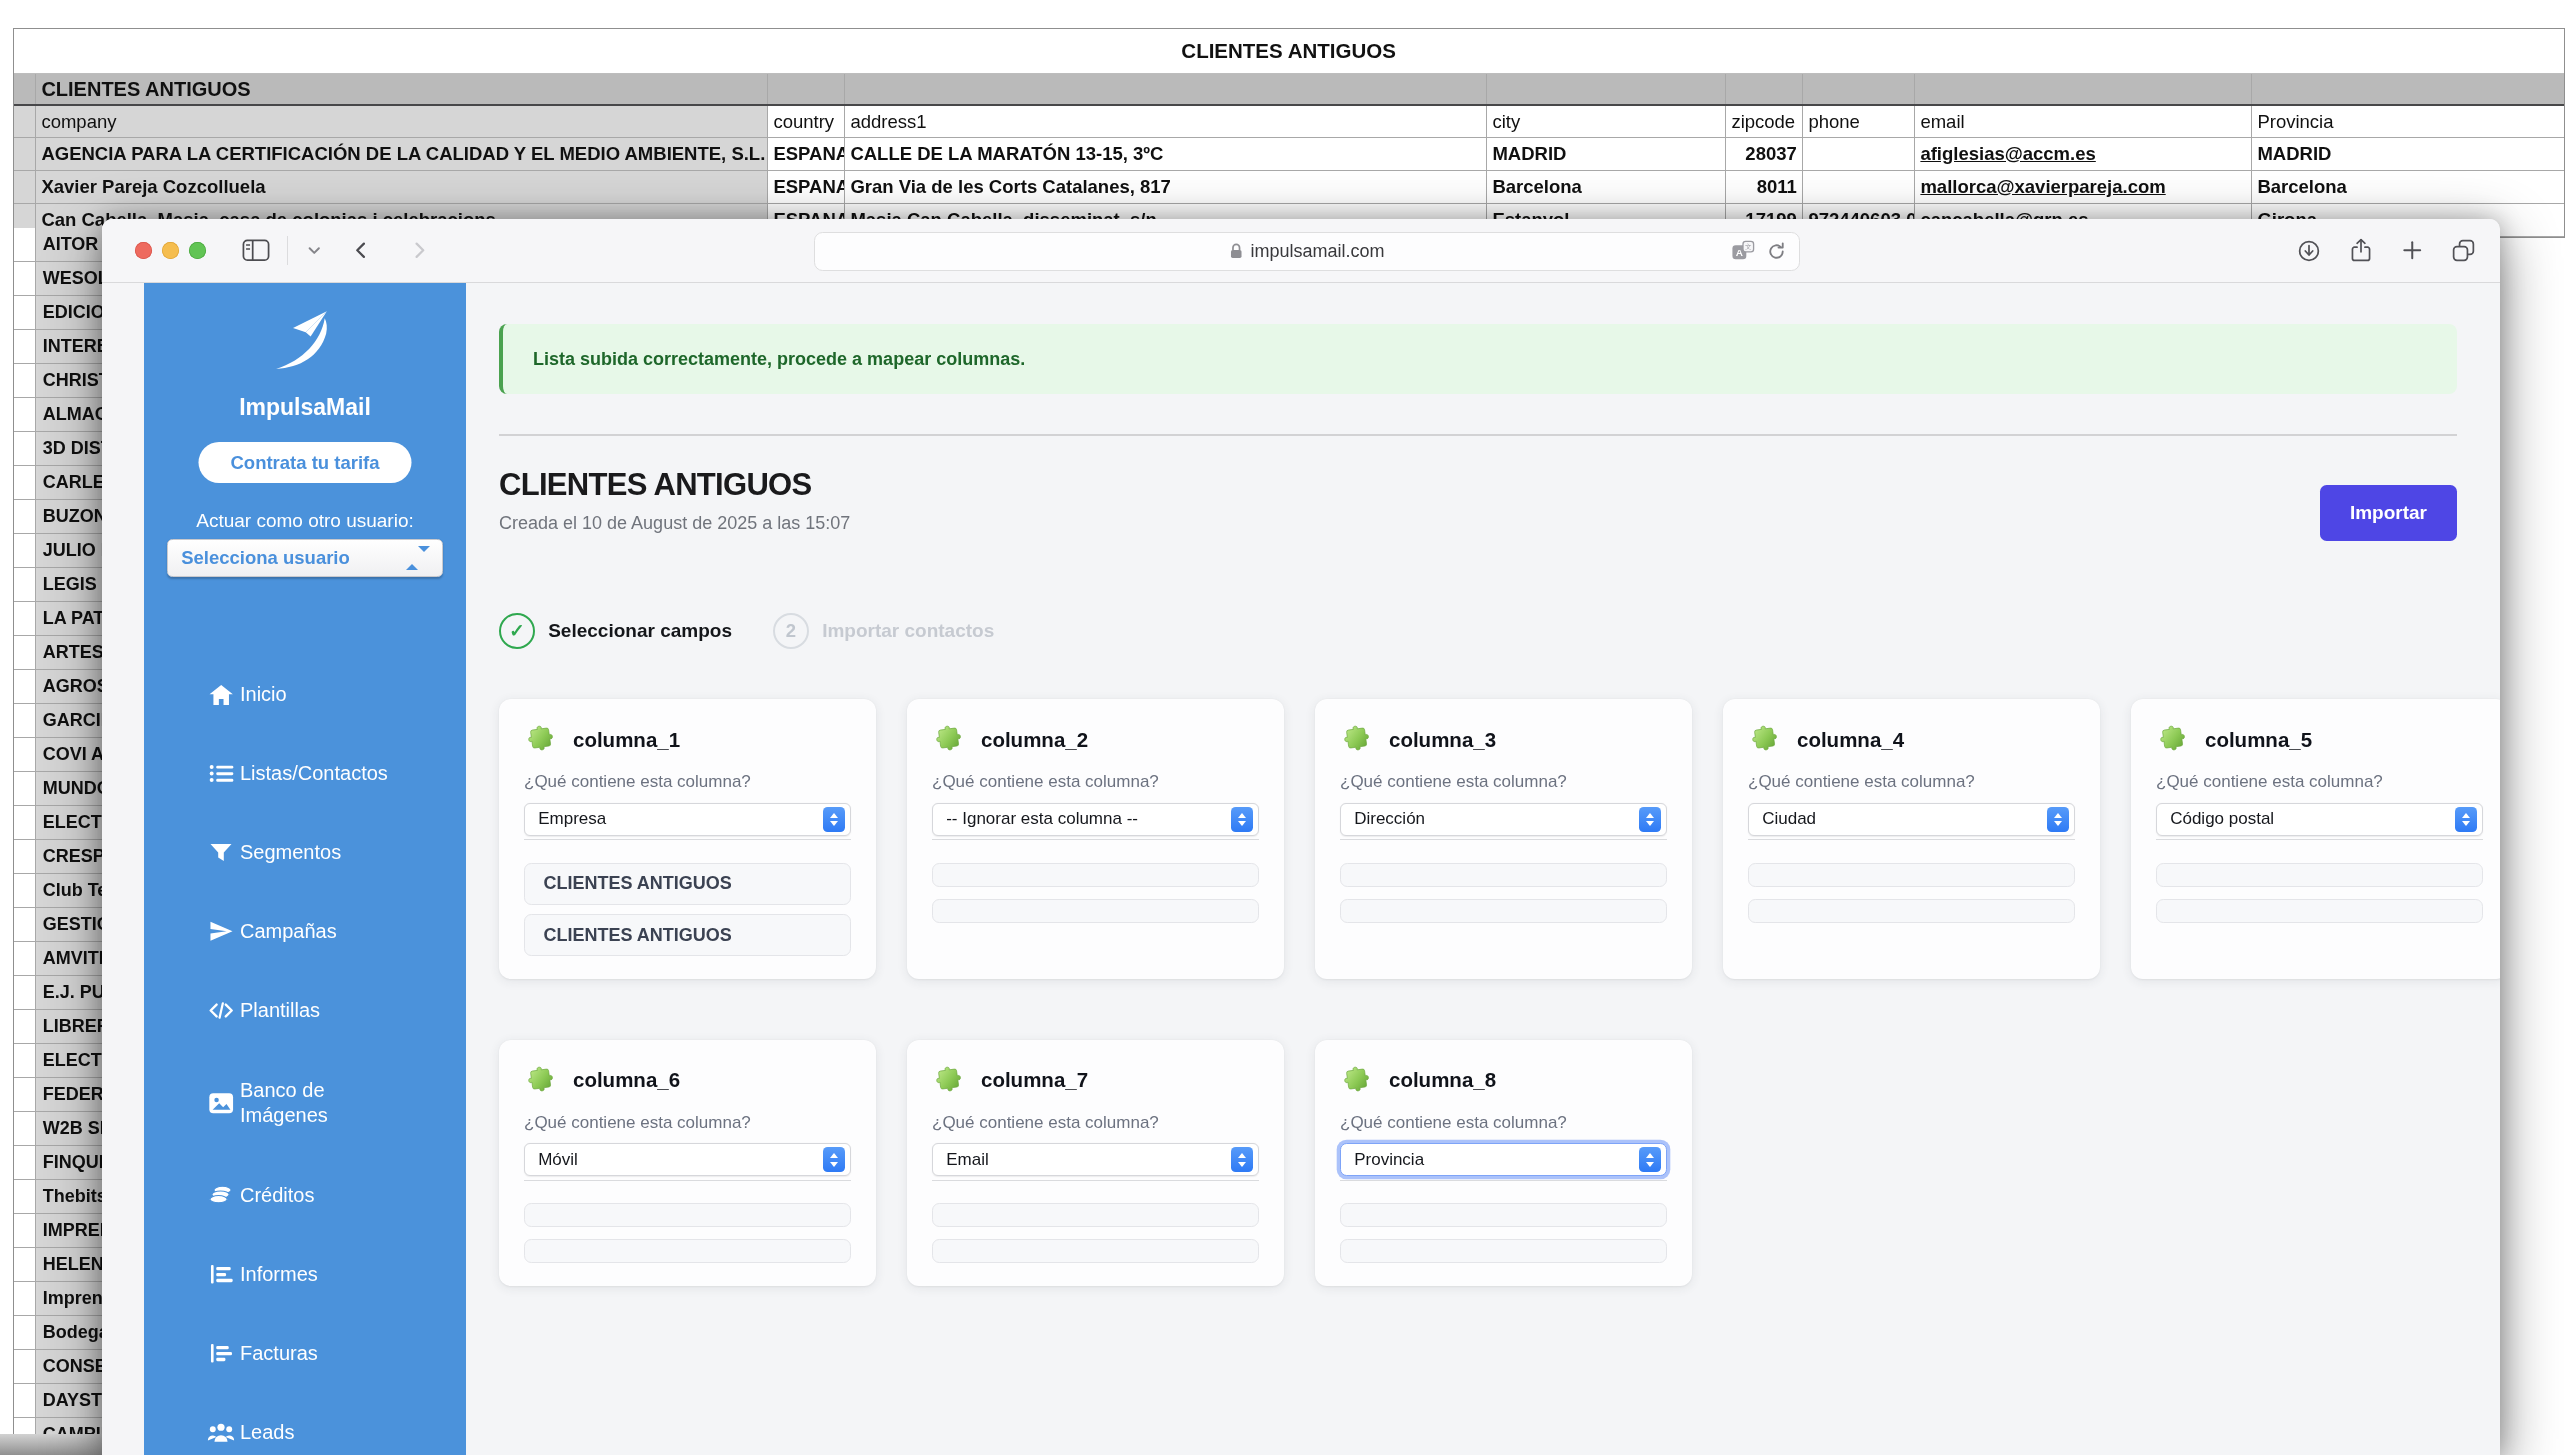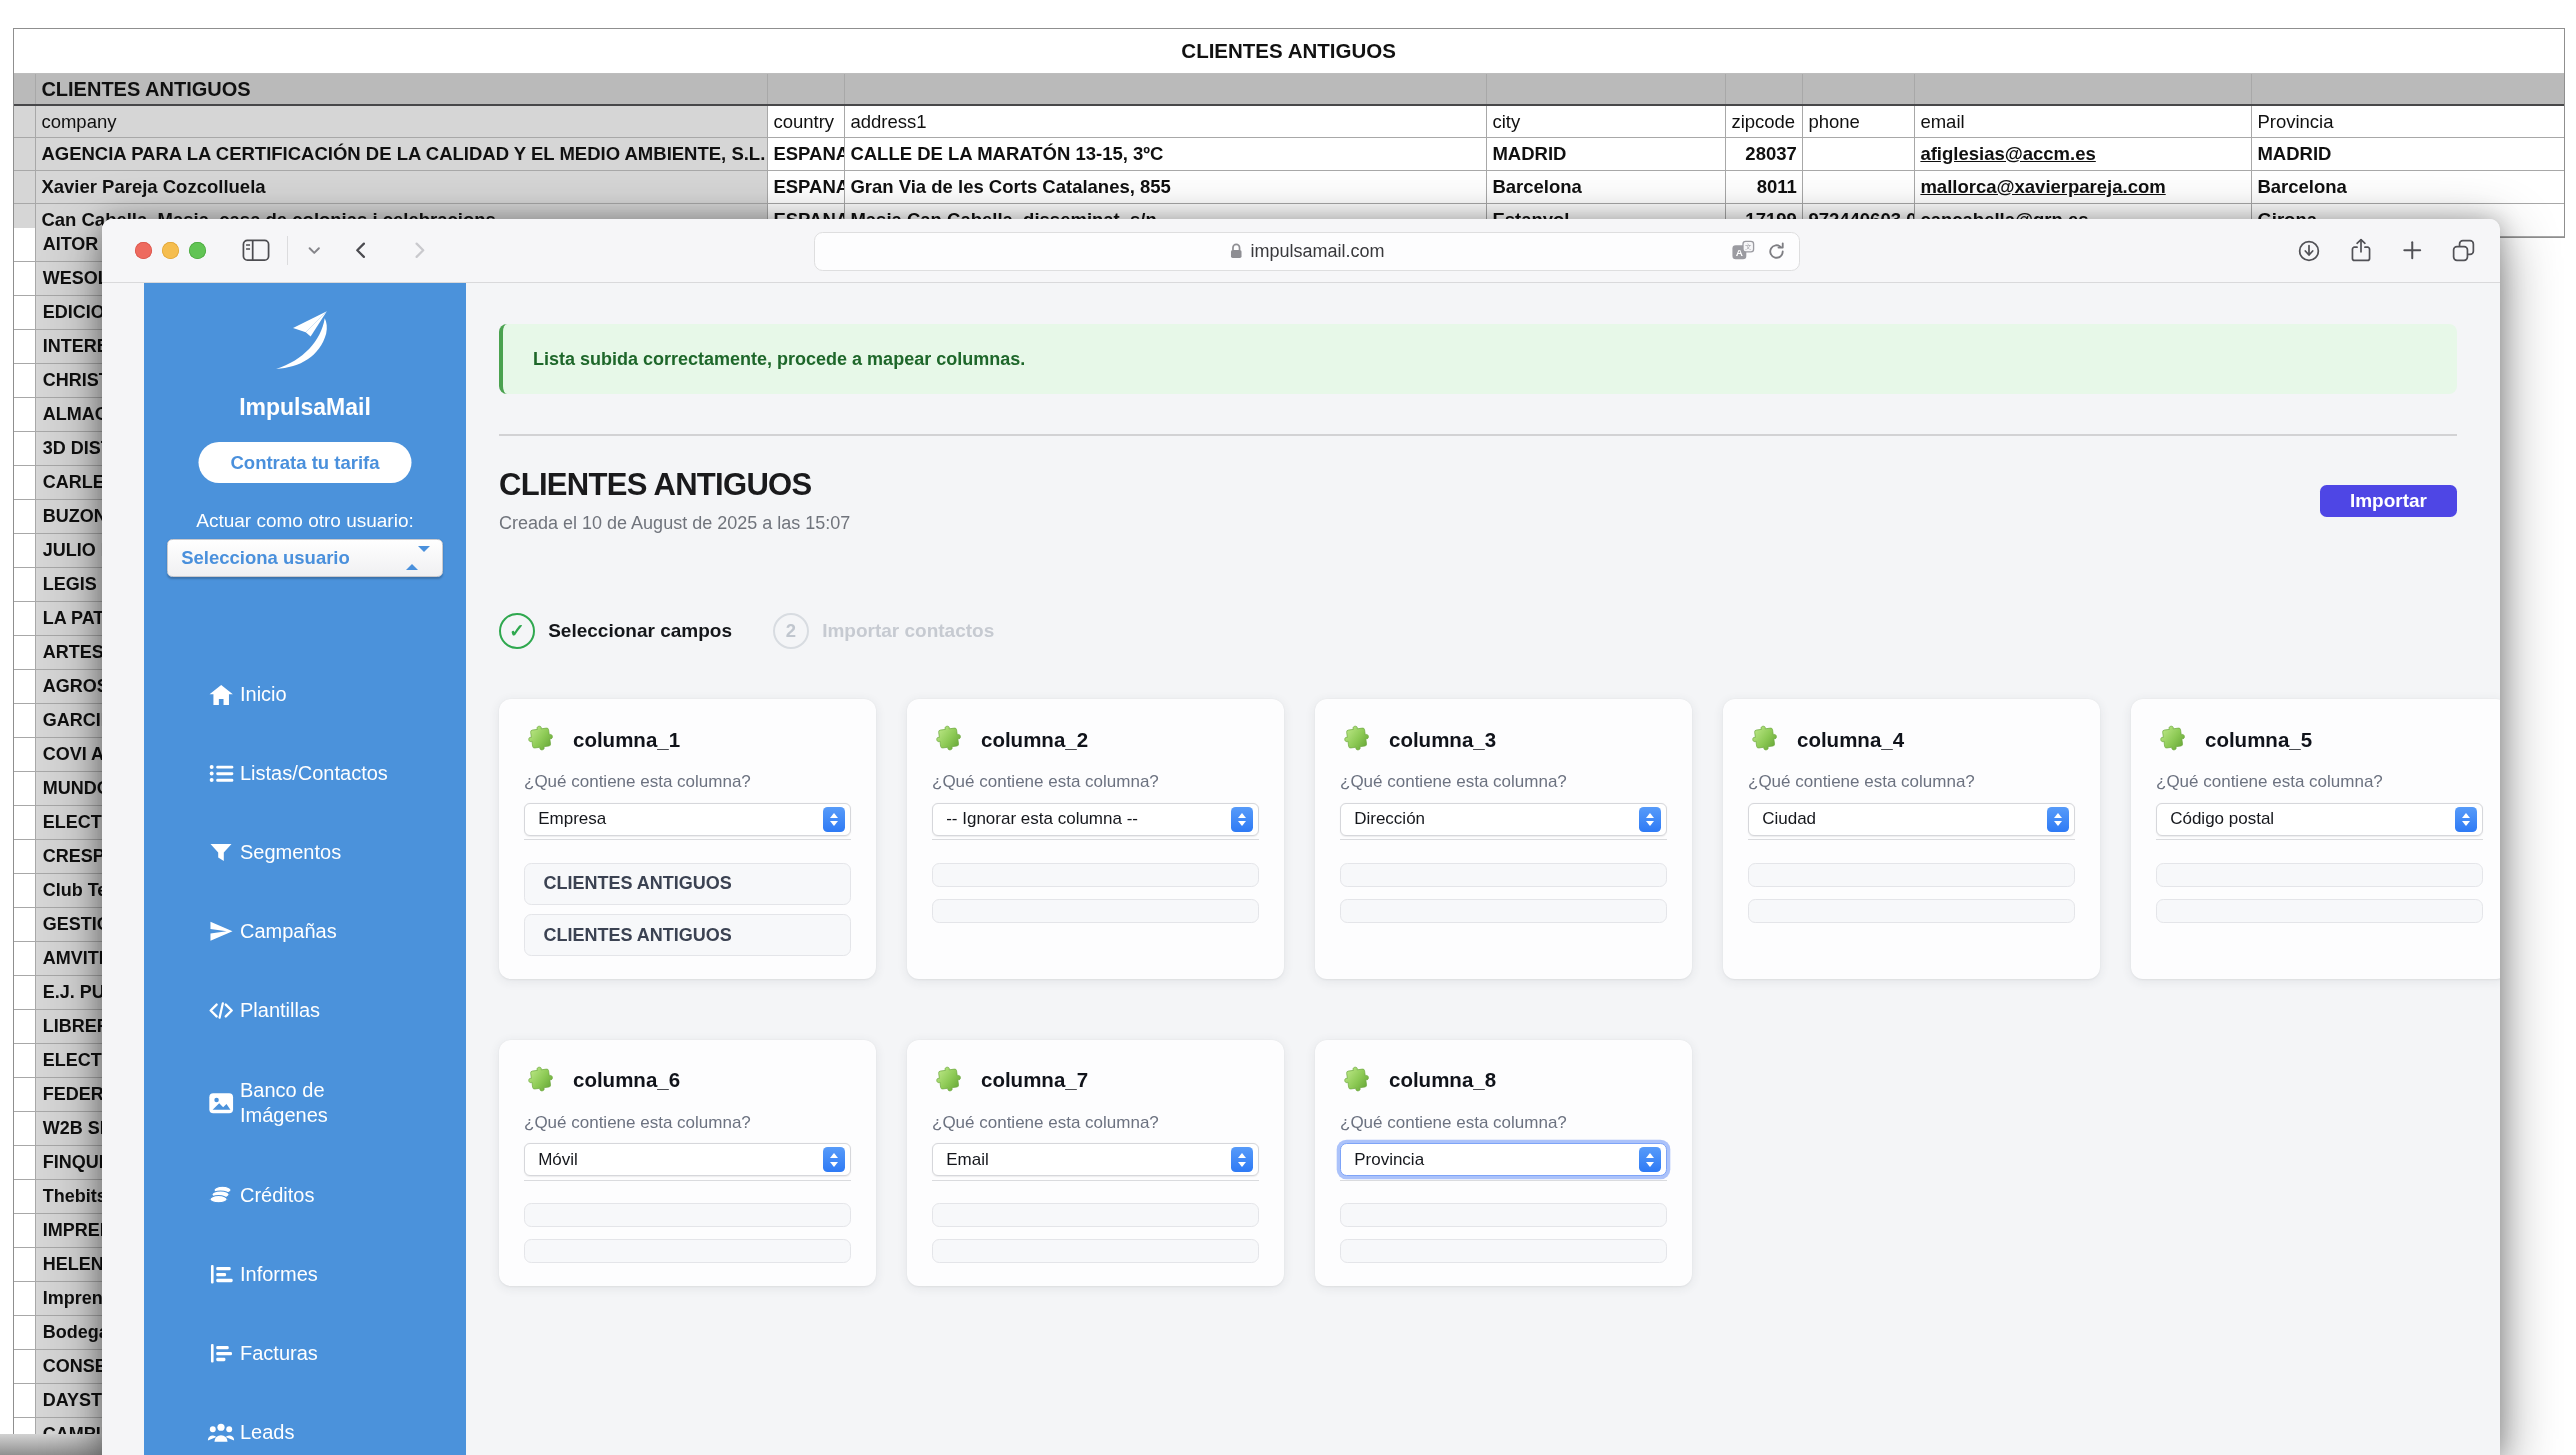--- a/index.html
+++ b/index.html
@@ -82,21 +82,21 @@
   .nav-lb { font-size:20px; font-weight:500; line-height:1.25; max-width:172px; }
 
   
   .main { flex:1; background:#f4f5f7; position:relative; padding:41px 43px 0 33px; overflow:hidden; }
   .banner { height:70px; background:#E7F8E8; border-left:4.6px solid #4AA24F; border-radius:8px;
     display:flex; align-items:center; padding-left:30px; }
   .banner span { color:#1E672A; font-size:18px; font-weight:600; }
   .divider { margin-top:40px; height:2px; background:#d2d2d4; }
   .page-title { margin-top:30px; font-size:31px; font-weight:800; letter-spacing:-0.7px; color:#1a1a1c; line-height:38px; }
   .created { margin-top:9.3px; font-size:18px; color:#70747c; }
-  .import-btn { position:absolute; top:202px; right:43px; height:32px; padding:0 30px;
+  .import-btn { position:absolute; top:202px; right:43px; height:56px; padding:0 30px;
     background:#4E46E5; color:#fff; border:none; border-radius:6.6px; font-size:19px; font-weight:600;
     font-family:"Liberation Sans", sans-serif; }
   .steps { margin-top:79px; display:flex; align-items:center; gap:41px; }
   .step { display:flex; align-items:center; gap:13.2px; }
   .stc { width:36px; height:36px; border-radius:50%; display:flex; align-items:center; justify-content:center;
     font-size:18.5px; font-weight:bold; background:transparent; }
   .stc.done { border:2px solid #2fa84f; color:#2fa84f; }
   .stc.todo { border:2px solid #d8dce1; color:#c0c6ce; }
   .stl { font-size:19px; font-weight:bold; }
   .stl.done { color:#14161a; }
@@ -178,21 +178,21 @@
       <div class="td c4">MADRID</div>
       <div class="td c5">28037</div>
       <div class="td c6"></div>
       <div class="td c7 email-link">afiglesias@accm.es</div>
       <div class="td c8">MADRID</div>
     </div>
     <div class="tr">
       <div class="td c0 gray-cell"></div>
       <div class="td c1 gray-cell">Xavier Pareja Cozcolluela</div>
       <div class="td c2">ESPANA</div>
-      <div class="td c3">Gran Via de les Corts Catalanes, 855</div>
+      <div class="td c3">Gran Via de les Corts Catalanes, 817</div>
       <div class="td c4">Barcelona</div>
       <div class="td c5">8011</div>
       <div class="td c6"></div>
       <div class="td c7 email-link">mallorca@xavierpareja.com</div>
       <div class="td c8">Barcelona</div>
     </div>
     <div class="tr">
       <div class="td c0 gray-cell"></div>
       <div class="td c1 gray-cell">Can Cabella, Masia, casa de colonias i celebracions</div>
       <div class="td c2">ESPANA</div>

